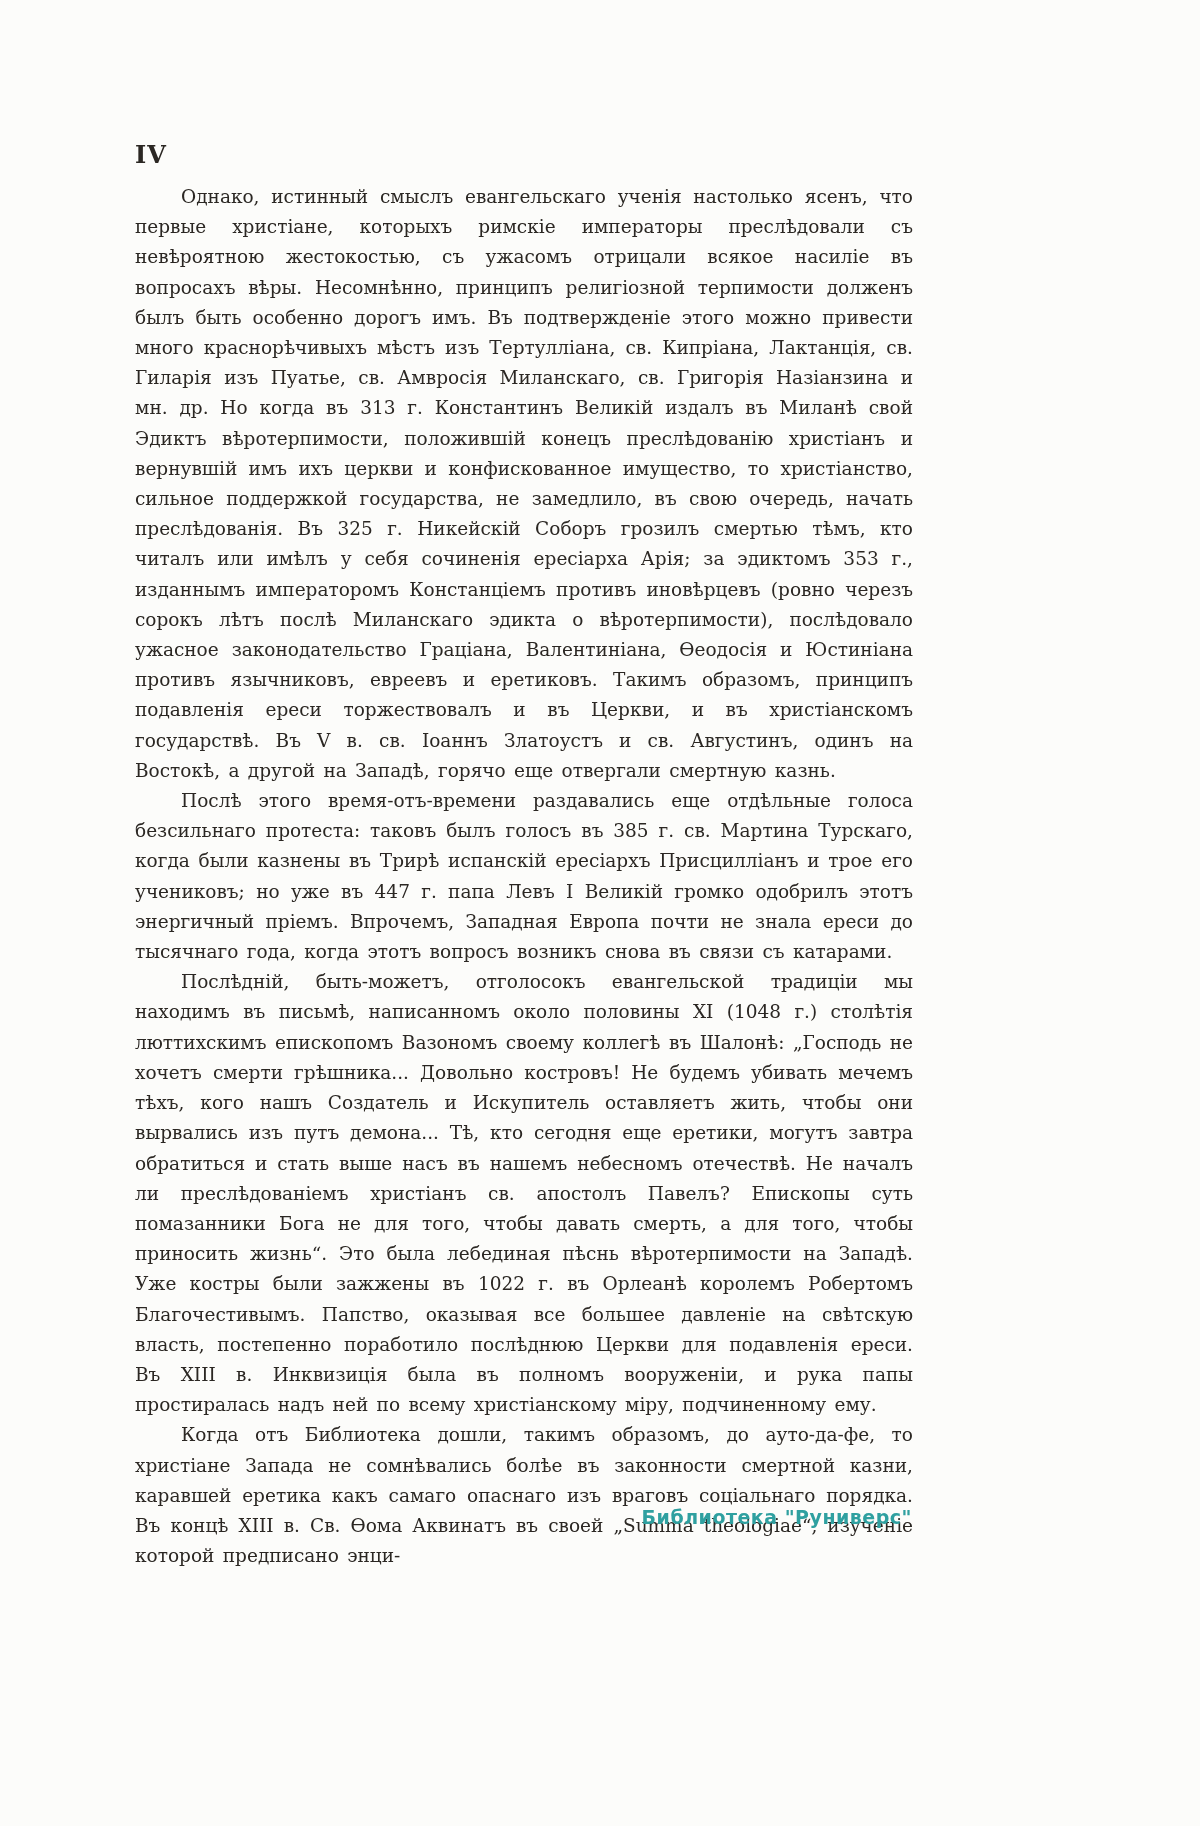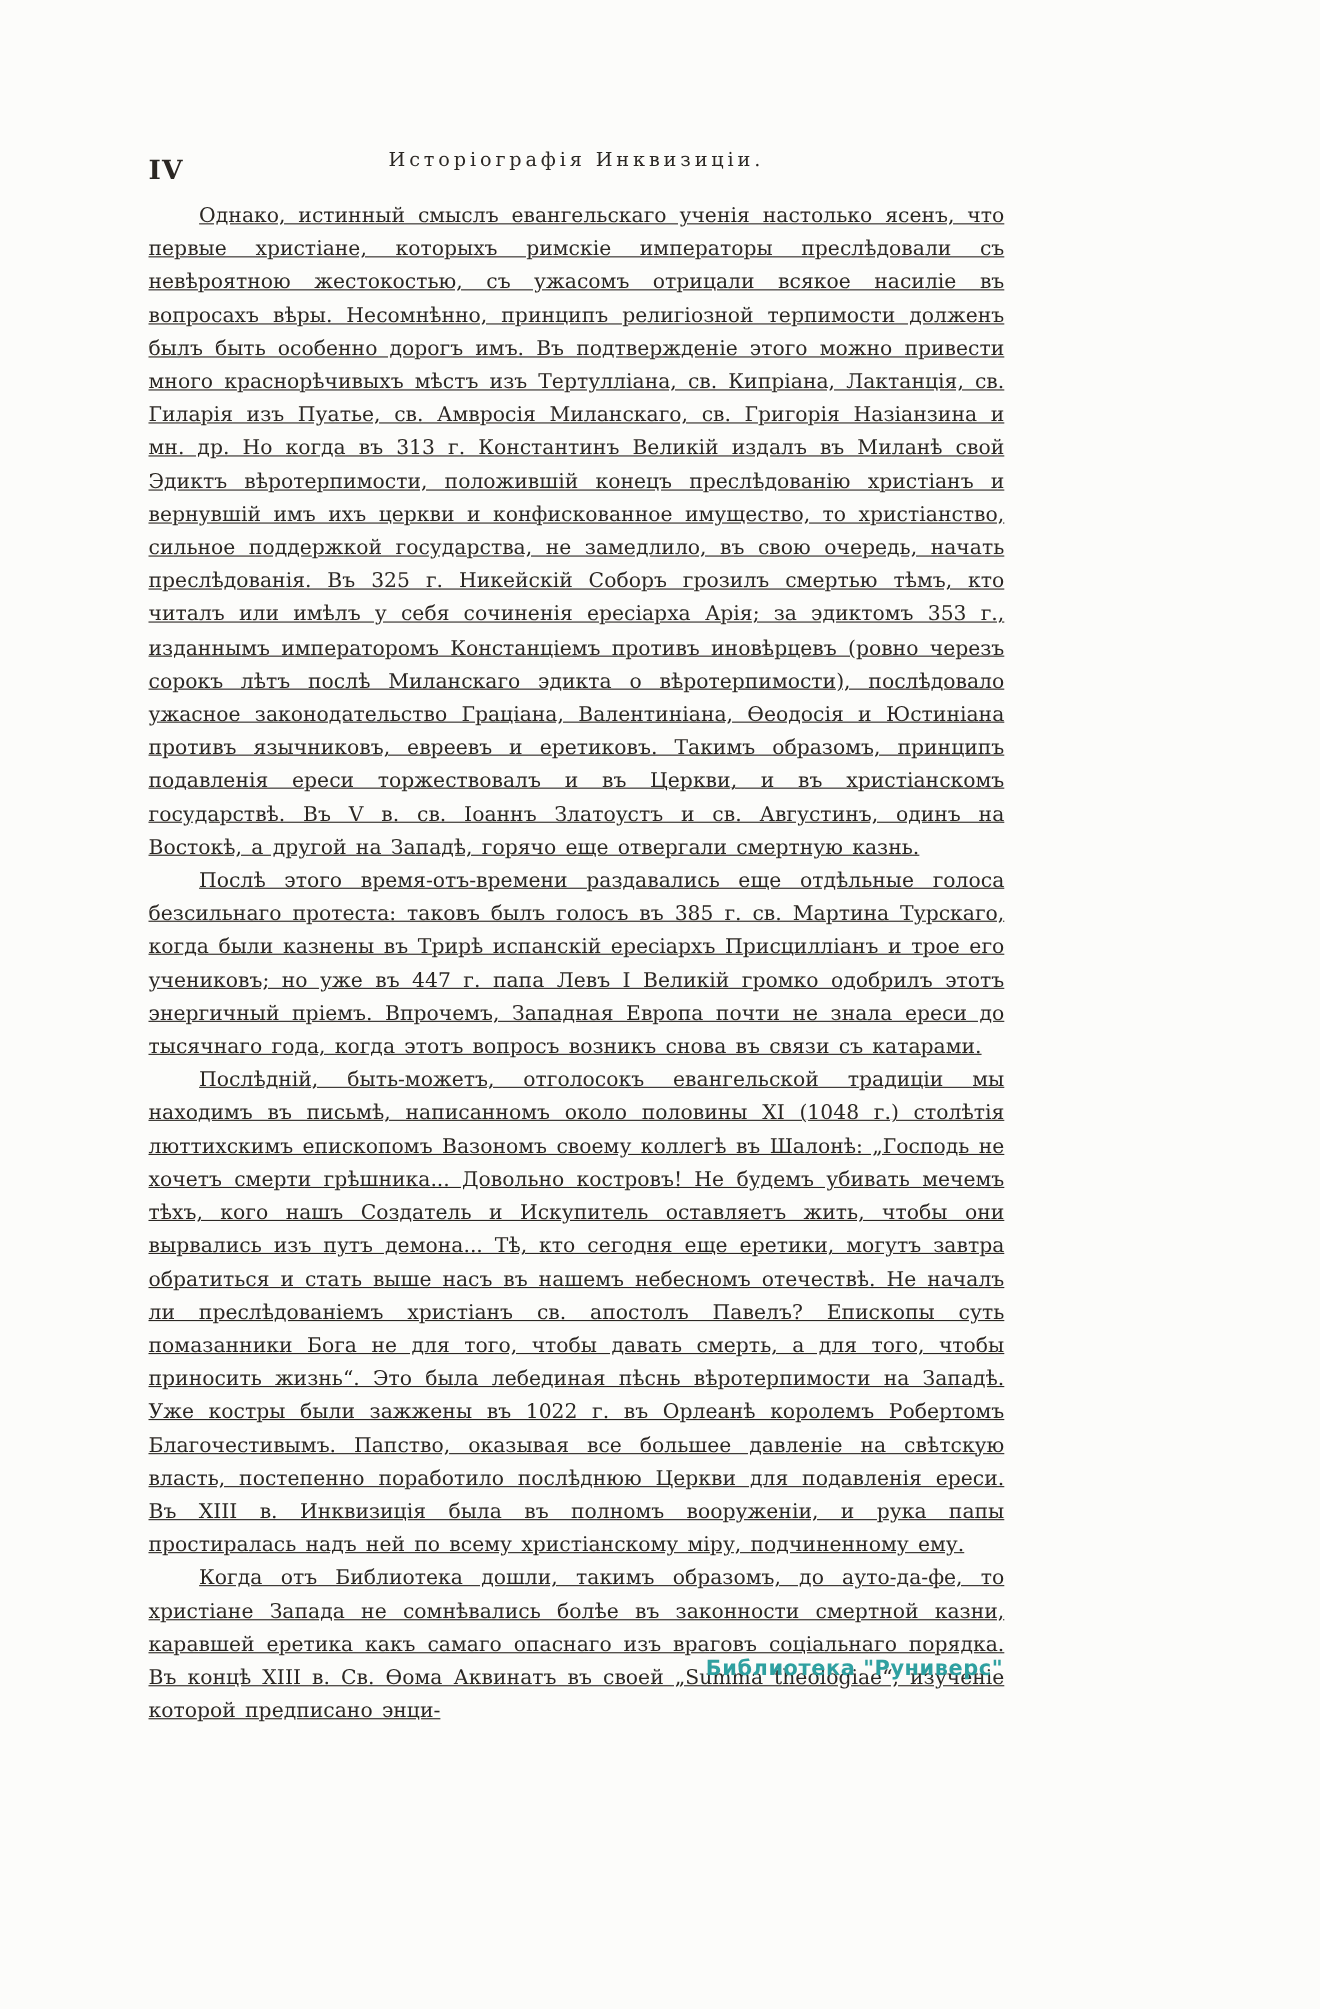--- a/index.html
+++ b/index.html
@@ -40,21 +40,20 @@
   }
   .body-text {
     position: absolute;
     left: 135px;
     top: 182px;
     width: 778px;
     font-size: 18.5px;
     line-height: 30.2px;
     text-align: justify;
     word-spacing: 2.5px;
-    text-decoration: underline;
   }
   .body-text p {
     margin: 0;
     text-indent: 46px;
   }
   .watermark {
     position: absolute;
     top: 1506px;
     right: 288px;
     font-family: "DejaVu Sans", "Liberation Sans", sans-serif;
@@ -63,21 +62,20 @@
     letter-spacing: 0.5px;
   }
 </style>
 </head>
 <body>
 
 <div class="scan-page">
 
   <div class="header-row">
     <span class="page-number">IV</span>
-    <span class="running-title">Исторіографія Инквизиціи.</span>
   </div>
 
   <div class="body-text">
     <p>Однако, истинный смыслъ евангельскаго ученія настолько ясенъ, что первые христіане, которыхъ римскіе императоры преслѣдовали съ невѣроятною жестокостью, съ ужасомъ отрицали всякое насиліе въ вопросахъ вѣры. Несомнѣнно, принципъ религіозной терпимости долженъ былъ быть особенно дорогъ имъ. Въ подтвержденіе этого можно привести много краснорѣчивыхъ мѣстъ изъ Тертулліана, св. Кипріана, Лактанція, св. Гиларія изъ Пуатье, св. Амвросія Миланскаго, св. Григорія Назіанзина и мн. др. Но когда въ 313 г. Константинъ Великій издалъ въ Миланѣ свой Эдиктъ вѣротерпимости, положившій конецъ преслѣдованію христіанъ и вернувшій имъ ихъ церкви и конфискованное имущество, то христіанство, сильное поддержкой государства, не замедлило, въ свою очередь, начать преслѣдованія. Въ 325 г. Никейскій Соборъ грозилъ смертью тѣмъ, кто читалъ или имѣлъ у себя сочиненія ересіарха Арія; за эдиктомъ 353 г., изданнымъ императоромъ Констанціемъ противъ иновѣрцевъ (ровно черезъ сорокъ лѣтъ послѣ Миланскаго эдикта о вѣротерпимости), послѣдовало ужасное законодательство Граціана, Валентиніана, Ѳеодосія и Юстиніана противъ язычниковъ, евреевъ и еретиковъ. Такимъ образомъ, принципъ подавленія ереси торжествовалъ и въ Церкви, и въ христіанскомъ государствѣ. Въ V в. св. Іоаннъ Златоустъ и св. Августинъ, одинъ на Востокѣ, а другой на Западѣ, горячо еще отвергали смертную казнь.</p>
     <p>Послѣ этого время-отъ-времени раздавались еще отдѣльные голоса безсильнаго протеста: таковъ былъ голосъ въ 385 г. св. Мартина Турскаго, когда были казнены въ Трирѣ испанскій ересіархъ Присцилліанъ и трое его учениковъ; но уже въ 447 г. папа Левъ I Великій громко одобрилъ этотъ энергичный пріемъ. Впрочемъ, Западная Европа почти не знала ереси до тысячнаго года, когда этотъ вопросъ возникъ снова въ связи съ катарами.</p>
     <p>Послѣдній, быть-можетъ, отголосокъ евангельской традиціи мы находимъ въ письмѣ, написанномъ около половины XI (1048 г.) столѣтія люттихскимъ епископомъ Вазономъ своему коллегѣ въ Шалонѣ: „Господь не хочетъ смерти грѣшника... Довольно костровъ! Не будемъ убивать мечемъ тѣхъ, кого нашъ Создатель и Искупитель оставляетъ жить, чтобы они вырвались изъ путъ демона... Тѣ, кто сегодня еще еретики, могутъ завтра обратиться и стать выше насъ въ нашемъ небесномъ отечествѣ. Не началъ ли преслѣдованіемъ христіанъ св. апостолъ Павелъ? Епископы суть помазанники Бога не для того, чтобы давать смерть, а для того, чтобы приносить жизнь“. Это была лебединая пѣснь вѣротерпимости на Западѣ. Уже костры были зажжены въ 1022 г. въ Орлеанѣ королемъ Робертомъ Благочестивымъ. Папство, оказывая все большее давленіе на свѣтскую власть, постепенно поработило послѣднюю Церкви для подавленія ереси. Въ XIII в. Инквизиція была въ полномъ вооруженіи, и рука папы простиралась надъ ней по всему христіанскому міру, подчиненному ему.</p>
     <p>Когда отъ Библиотека дошли, такимъ образомъ, до ауто-да-фе, то христіане Запада не сомнѣвались болѣе въ законности смертной казни, каравшей еретика какъ самаго опаснаго изъ враговъ соціальнаго порядка. Въ концѣ XIII в. Св. Ѳома Аквинатъ въ своей „Summa theologiae“, изученіе которой предписано энци-</p>
   </div>
 
   <div class="watermark" style="color: rgb(47, 160, 160);">Библиотека "Руниверс"</div>

